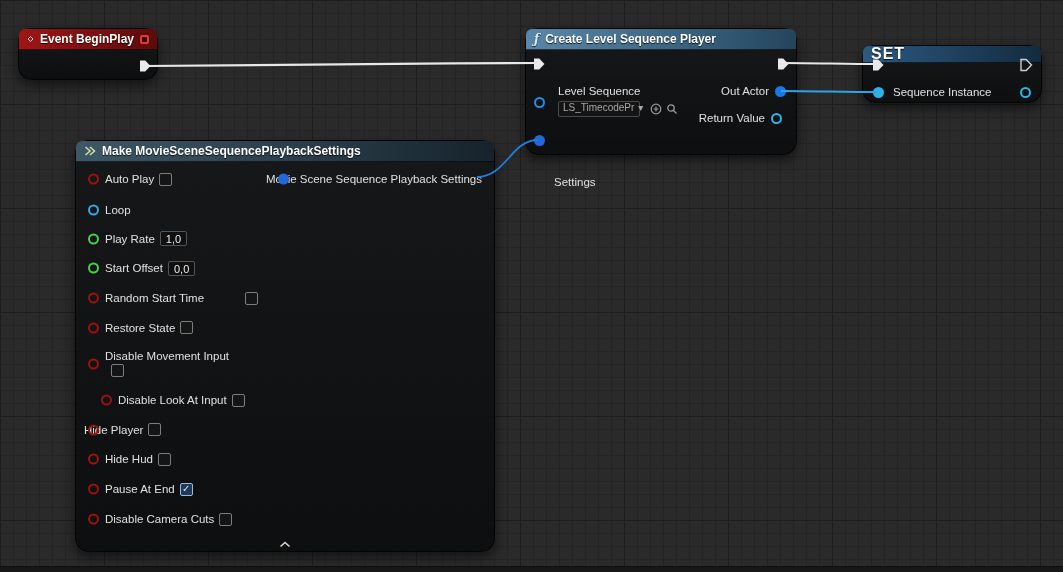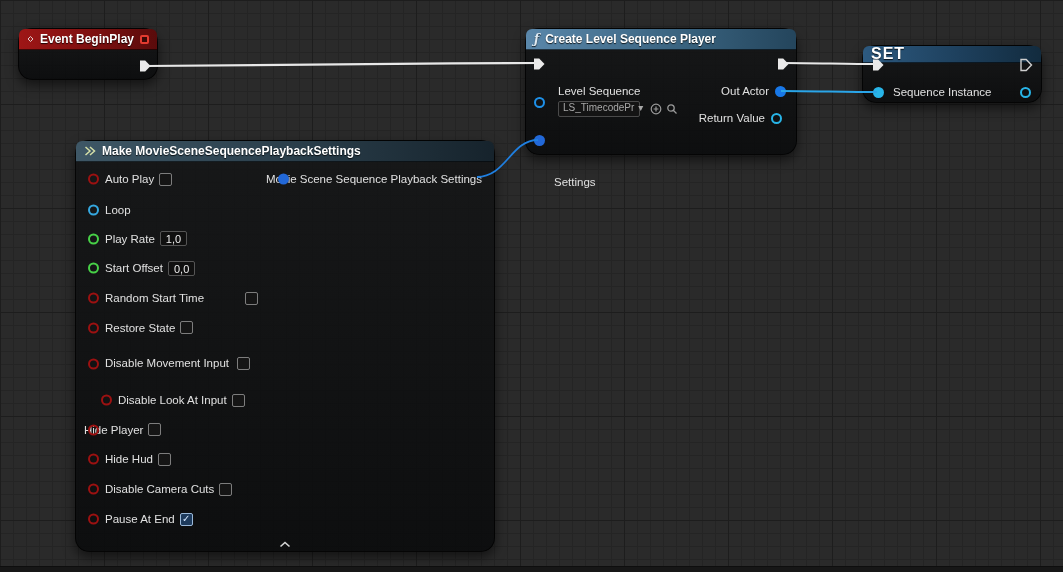--- a/index.html
+++ b/index.html
@@ -65,21 +65,21 @@
   .dropdown{
     position:absolute;display:flex;align-items:flex-start;gap:4px;
     height:16px;box-sizing:border-box;background:#141414;border:1px solid #4a4a4a;
     border-radius:2px;padding:0 4px;font-size:10px;color:#a8a8a8;white-space:nowrap;
   }
   .iconbtn{position:absolute;width:13px;height:13px;display:flex;align-items:center;justify-content:center;}
   
   .mrow{position:relative;display:flex;align-items:center;padding-left:29px;box-sizing:border-box;}
   .mrow .pin{position:absolute;left:12px;top:50%;transform:translateY(-50%);}
   .mout{position:absolute;right:12px;top:50%;transform:translateY(-50%);display:flex;align-items:center;gap:7px;}
-  .stack{display:flex;flex-direction:row;align-items:flex-start;gap:2px;}
+  .stack{display:flex;flex-direction:column;align-items:flex-start;gap:2px;}
   .mchevron{display:flex;align-items:center;justify-content:center;}
   .delegate-pin{
     width:9px;height:9px;box-sizing:border-box;margin-left:auto;
     border:2px solid #e23b30;background:#3a0806;border-radius:2px;flex:none;
   }
   .abs{position:absolute;}
   .rrow{position:absolute;display:flex;align-items:center;gap:6px;}
   .bottom-edge{position:absolute;left:0;right:0;bottom:0;height:5px;background:#171717;border-top:1px solid #0e0e0e;z-index:4;}
 </style>
 </head>
@@ -234,28 +234,28 @@
     </div>
 
     <div class="mrow" style="height:30px;">
       <span class="pin hollow c-bool"></span>
       <span class="plabel">Hide Hud</span>
       <span class="checkbox"></span>
     </div>
 
     <div class="mrow" style="height:30px;">
       <span class="pin hollow c-bool"></span>
-      <span class="plabel">Disable Camera Cuts</span>
-      <span class="checkbox"></span>
-    </div>
-
-    <div class="mrow" style="height:30px;">
-      <span class="pin hollow c-bool"></span>
       <span class="plabel">Pause At End</span>
       <span class="checkbox checked"></span>
+    </div>
+
+    <div class="mrow" style="height:30px;">
+      <span class="pin hollow c-bool"></span>
+      <span class="plabel">Disable Camera Cuts</span>
+      <span class="checkbox"></span>
     </div>
 
     <div class="mchevron" style="height:20px;">
       <svg width="12" height="7" viewBox="0 0 12 7">
         <path d="M1.5 5.5 L6 1.5 L10.5 5.5" fill="none" stroke="#d5d5d5" stroke-width="1.6"></path>
       </svg>
     </div>
   </div>
 
   <div class="bottom-edge"></div>

